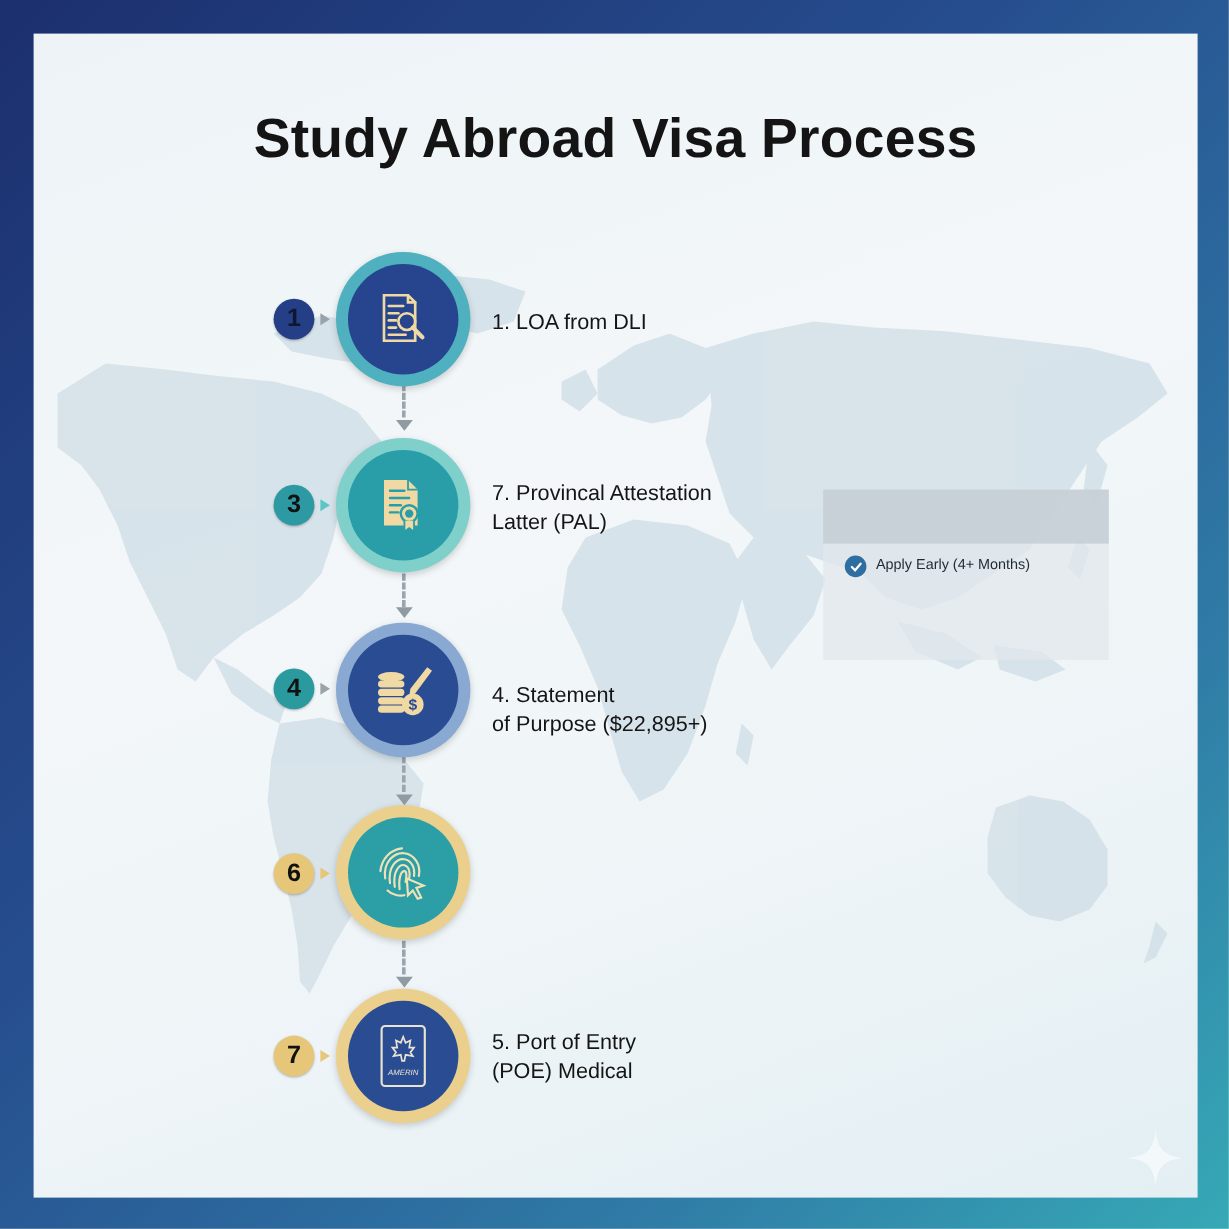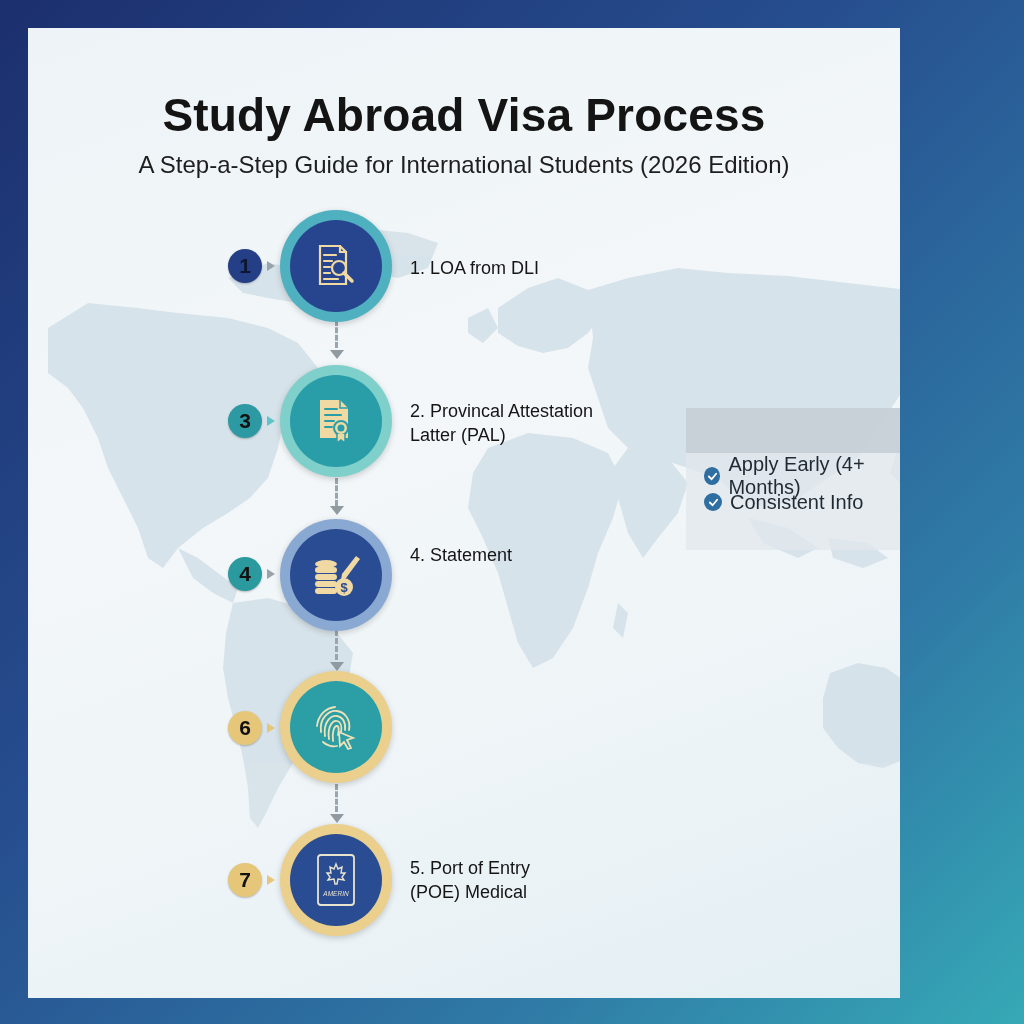--- a/index.html
+++ b/index.html
@@ -4,21 +4,21 @@
 <style>
   * { box-sizing: border-box; margin: 0; padding: 0; }
   html, body { width: 1024px; height: 1024px; overflow: hidden; }
   body {
     background: linear-gradient(135deg, #1c2f6e 0%, #264d8e 40%, #2f7aa6 75%, #36a9b6 100%);
     font-family: "Liberation Sans", sans-serif;
     position: relative;
   }
   .panel {
     position: absolute;
-    left: 28px; top: 28px; width: 872px; height: 970px;
+    left: 28px; top: 28px; width: 970px; height: 970px;
     background: linear-gradient(160deg, #edf3f7 0%, #f3f7f9 40%, #eef4f7 70%, #e3eff3 100%);
     overflow: hidden;
   }
   .map { position: absolute; left: 0; top: 0; width: 968px; height: 970px; }
   .title {
     position: absolute; left: 0; right: 0; top: 60px;
     text-align: center; font-weight: bold; font-size: 46px; color: #141414;
     letter-spacing: 0.2px;
   }
   .subtitle {
@@ -57,21 +57,21 @@
     position: absolute; left: 302px; width: 0; height: 0;
     border-left: 7px solid transparent; border-right: 7px solid transparent;
     border-top: 9px solid #8f9aa1;
   }
   .tips {
     position: absolute; left: 658px; top: 380px; width: 238px; height: 142px;
     background: rgba(225, 231, 236, 0.75);
   }
   .tips-header { height: 45px; background: rgba(190, 200, 208, 0.7); }
   .tips-list { padding: 10px 0 0 18px; }
-  .tip { display: flex; align-items: center; height: 26px; font-size: 20px; color: #1f2a33; }
+  .tip { display: flex; align-items: flex-start; height: 26px; font-size: 12px; color: #1f2a33; }
   .check {
     width: 18px; height: 18px; border-radius: 50%; background: #2f6ea0;
     display: flex; align-items: center; justify-content: center; margin-right: 8px;
   }
   .sparkle { position: absolute; left: 910px; top: 912px; }
 </style>
 </head>
 <body>
 
 <div class="panel">
@@ -106,21 +106,20 @@
 
       <path d="M590 575 L600 585 L595 610 L585 600 Z"></path>
 
       <path d="M802 645 L830 635 L858 640 L880 655 L895 680 L895 710 L880 730 L855 740 L830 735 L810 720 L795 700 L795 670 Z"></path>
 
       <path d="M935 740 L945 750 L935 770 L925 775 L930 760 Z"></path>
     </g>
   </svg>
 
   <h1 class="title">Study Abroad Visa Process</h1>
-  <div class="subtitle">A Step-a-Step Guide for International Students (2026 Edition)</div>
 
   <div class="connector" style="top:292px;height:28px;"></div>
   <div class="conn-arrow" style="top:322px;"></div>
   <div class="connector" style="top:450px;height:28px;"></div>
   <div class="conn-arrow" style="top:478px;"></div>
   <div class="connector" style="top:602px;height:30px;"></div>
   <div class="conn-arrow" style="top:634px;"></div>
   <div class="connector" style="top:756px;height:28px;"></div>
   <div class="conn-arrow" style="top:786px;"></div>
 
@@ -161,21 +160,21 @@
             <line x1="13" y1="25" x2="22" y2="25"></line>
             <line x1="13" y1="31" x2="20" y2="31"></line>
           </g>
           <circle cx="29" cy="32" r="7" fill="#f0d9a3" stroke="#2a9ea8" stroke-width="2"></circle>
           <circle cx="29" cy="32" r="3.5" fill="#2a9ea8"></circle>
           <path d="M25 38 L25 47 L29 44 L33 47 L33 38" fill="#f0d9a3" stroke="#2a9ea8" stroke-width="1.5"></path>
         </svg>
       </div>
     </div>
     <div class="label" style="top:34px;">
-      <div>2. Provincal Attestation</div>
+      <div>7. Provincal Attestation</div>
       <div>Latter (PAL)</div>
     </div>
   </div>
 
   <div class="step" style="top:491px;">
     <div class="badge" style="top:38px;background:#2b9a9e;">4</div>
     <div class="badge-arrow" style="top:50px;"></div>
     <div class="ring" style="top:0;background:#8aa9d2;">
       <div class="core" style="background:#2a4c93;">
         <svg width="52" height="50" viewBox="0 0 52 50">
@@ -185,22 +184,23 @@
             <rect x="5" y="24" width="22" height="6" rx="3"></rect>
             <rect x="5" y="31" width="22" height="6" rx="3"></rect>
             <rect x="5" y="38" width="22" height="6" rx="3"></rect>
             <circle cx="34" cy="37" r="9"></circle>
             <path d="M32 24 L46 6 L50 9 L36 28 L31 30 Z"></path>
           </g>
           <text x="34" y="42" text-anchor="middle" font-size="13" font-weight="bold" fill="#2a4c93" font-family="Liberation Sans, sans-serif">$</text>
         </svg>
       </div>
     </div>
-    <div class="label" style="top:24px;">
+    <div class="label" style="top:48px;">
       <div>4. Statement</div>
+      <div>of Purpose ($22,895+)</div>
     </div>
   </div>
 
   <div class="step" style="top:643px;">
     <div class="badge" style="top:40px;background:#e6c77a;">6</div>
     <div class="badge-arrow" style="top:52px;border-left-color:#e6c77a;"></div>
     <div class="ring" style="top:0;background:#ead08c;">
       <div class="core" style="background:#2b9ea6;">
         <svg width="50" height="50" viewBox="0 0 50 50" fill="none" stroke="#f0e2b8" stroke-width="1.8" stroke-linecap="round">
           <path d="M10 30 C8 16 18 8 26 9 C34 10 40 18 38 28"></path>
@@ -237,27 +237,19 @@
     <div class="tips-header"></div>
     <div class="tips-list">
       <div class="tip">
         <span class="check">
           <svg width="11" height="11" viewBox="0 0 12 12">
               <path d="M2 6 L5 9 L10 3" fill="none" stroke="#fff" stroke-width="2" stroke-linecap="round"></path>
             </svg>
         </span>
         <span>Apply Early (4+ Months)</span>
       </div>
-      <div class="tip">
-        <span class="check">
-          <svg width="11" height="11" viewBox="0 0 12 12">
-              <path d="M2 6 L5 9 L10 3" fill="none" stroke="#fff" stroke-width="2" stroke-linecap="round"></path>
-            </svg>
-        </span>
-        <span>Consistent Info</span>
-      </div>
     </div>
   </div>
 
   <svg class="sparkle" width="50" height="50" viewBox="0 0 50 50">
     <path d="M25 2 C27 18 32 23 48 25 C32 27 27 32 25 48 C23 32 18 27 2 25 C18 23 23 18 25 2 Z" fill="#f4f9fb" opacity="0.9"></path>
   </svg>
 </div>
 
 </body></html>

